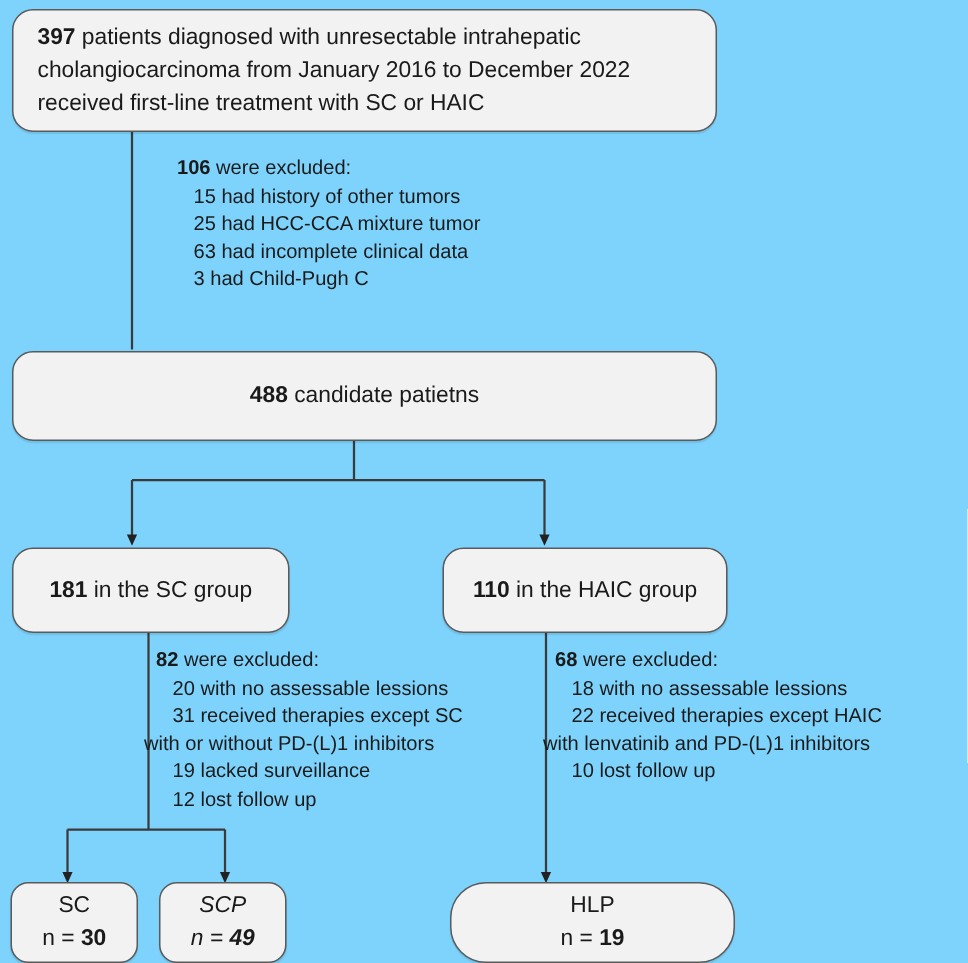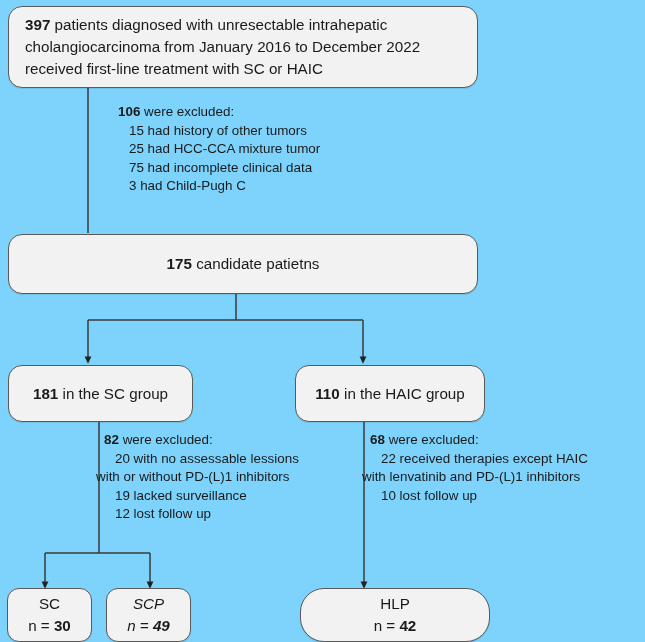--- a/index.html
+++ b/index.html
@@ -86,52 +86,54 @@
   <div class="node" style="left:8px; top:6px; width:470px; height:82px;">
     <div class="node-inner">
       <b>397</b><span> patients diagnosed with unresectable intrahepatic cholangiocarcinoma from January 2016 to December 2022 received first-line treatment with SC or HAIC</span>
     </div>
   </div>
 
   <div class="excl" style="left:118px; top:103px;">
     <span class="ln"><span class="hdr">106</span><span> were excluded:</span></span>
     <span class="ln ind">15 had history of other tumors</span>
     <span class="ln ind">25 had HCC-CCA mixture tumor</span>
-    <span class="ln ind">75 had incomplete clinical data</span>
+    <span class="ln ind">63 had incomplete clinical data</span>
     <span class="ln ind">3 had Child-Pugh C</span>
   </div>
 
   <div class="node" style="left:8px; top:234px; width:470px; height:60px;">
     <div class="node-inner center">
-      <b>175</b><span> candidate patietns</span>
+      <b>488</b><span> candidate patietns</span>
     </div>
   </div>
 
   <div class="node" style="left:8px; top:365px; width:185px; height:57px;">
     <div class="node-inner center">
       <b>181</b><span> in the SC group</span>
     </div>
   </div>
 
   <div class="node" style="left:295px; top:365px; width:190px; height:57px;">
     <div class="node-inner center">
       <b>110</b><span> in the HAIC group</span>
     </div>
   </div>
 
   <div class="excl" style="left:104px; top:431px;">
     <span class="ln"><span class="hdr">82</span><span> were excluded:</span></span>
     <span class="ln ind">20 with no assessable lessions</span>
+    <span class="ln ind">31 received therapies except SC</span>
     <span class="ln" style="margin-left:-8px;">with or without PD-(L)1 inhibitors</span>
     <span class="ln ind">19 lacked surveillance</span>
     <span class="ln ind">12 lost follow up</span>
   </div>
 
   <div class="excl" style="left:370px; top:431px;">
     <span class="ln"><span class="hdr">68</span><span> were excluded:</span></span>
+    <span class="ln ind">18 with no assessable lessions</span>
     <span class="ln ind">22 received therapies except HAIC</span>
     <span class="ln" style="margin-left:-8px;">with lenvatinib and PD-(L)1 inhibitors</span>
     <span class="ln ind">10 lost follow up</span>
   </div>
 
   <div class="node" style="left:7px; top:588px; width:85px; height:54px; border-radius:12px;">
     <div class="node-inner center">
       <span class="ln" style="display:block;">SC</span>
       <span class="ln" style="display:block;"><span>n = </span><b>30</b></span>
     </div>
@@ -140,17 +142,17 @@
   <div class="node" style="left:106px; top:588px; width:85px; height:54px; border-radius:12px;font-style:italic;">
     <div class="node-inner center">
       <span class="ln" style="display:block;">SCP</span>
       <span class="ln" style="display:block;"><span>n = </span><b>49</b></span>
     </div>
   </div>
 
   <div class="node" style="left:300px; top:588px; width:190px; height:54px; border-radius:24px;">
     <div class="node-inner center">
       <span class="ln" style="display:block;">HLP</span>
-      <span class="ln" style="display:block;"><span>n = </span><b>42</b></span>
+      <span class="ln" style="display:block;"><span>n = </span><b>19</b></span>
     </div>
   </div>
 
 </div>
 
 </body></html>

